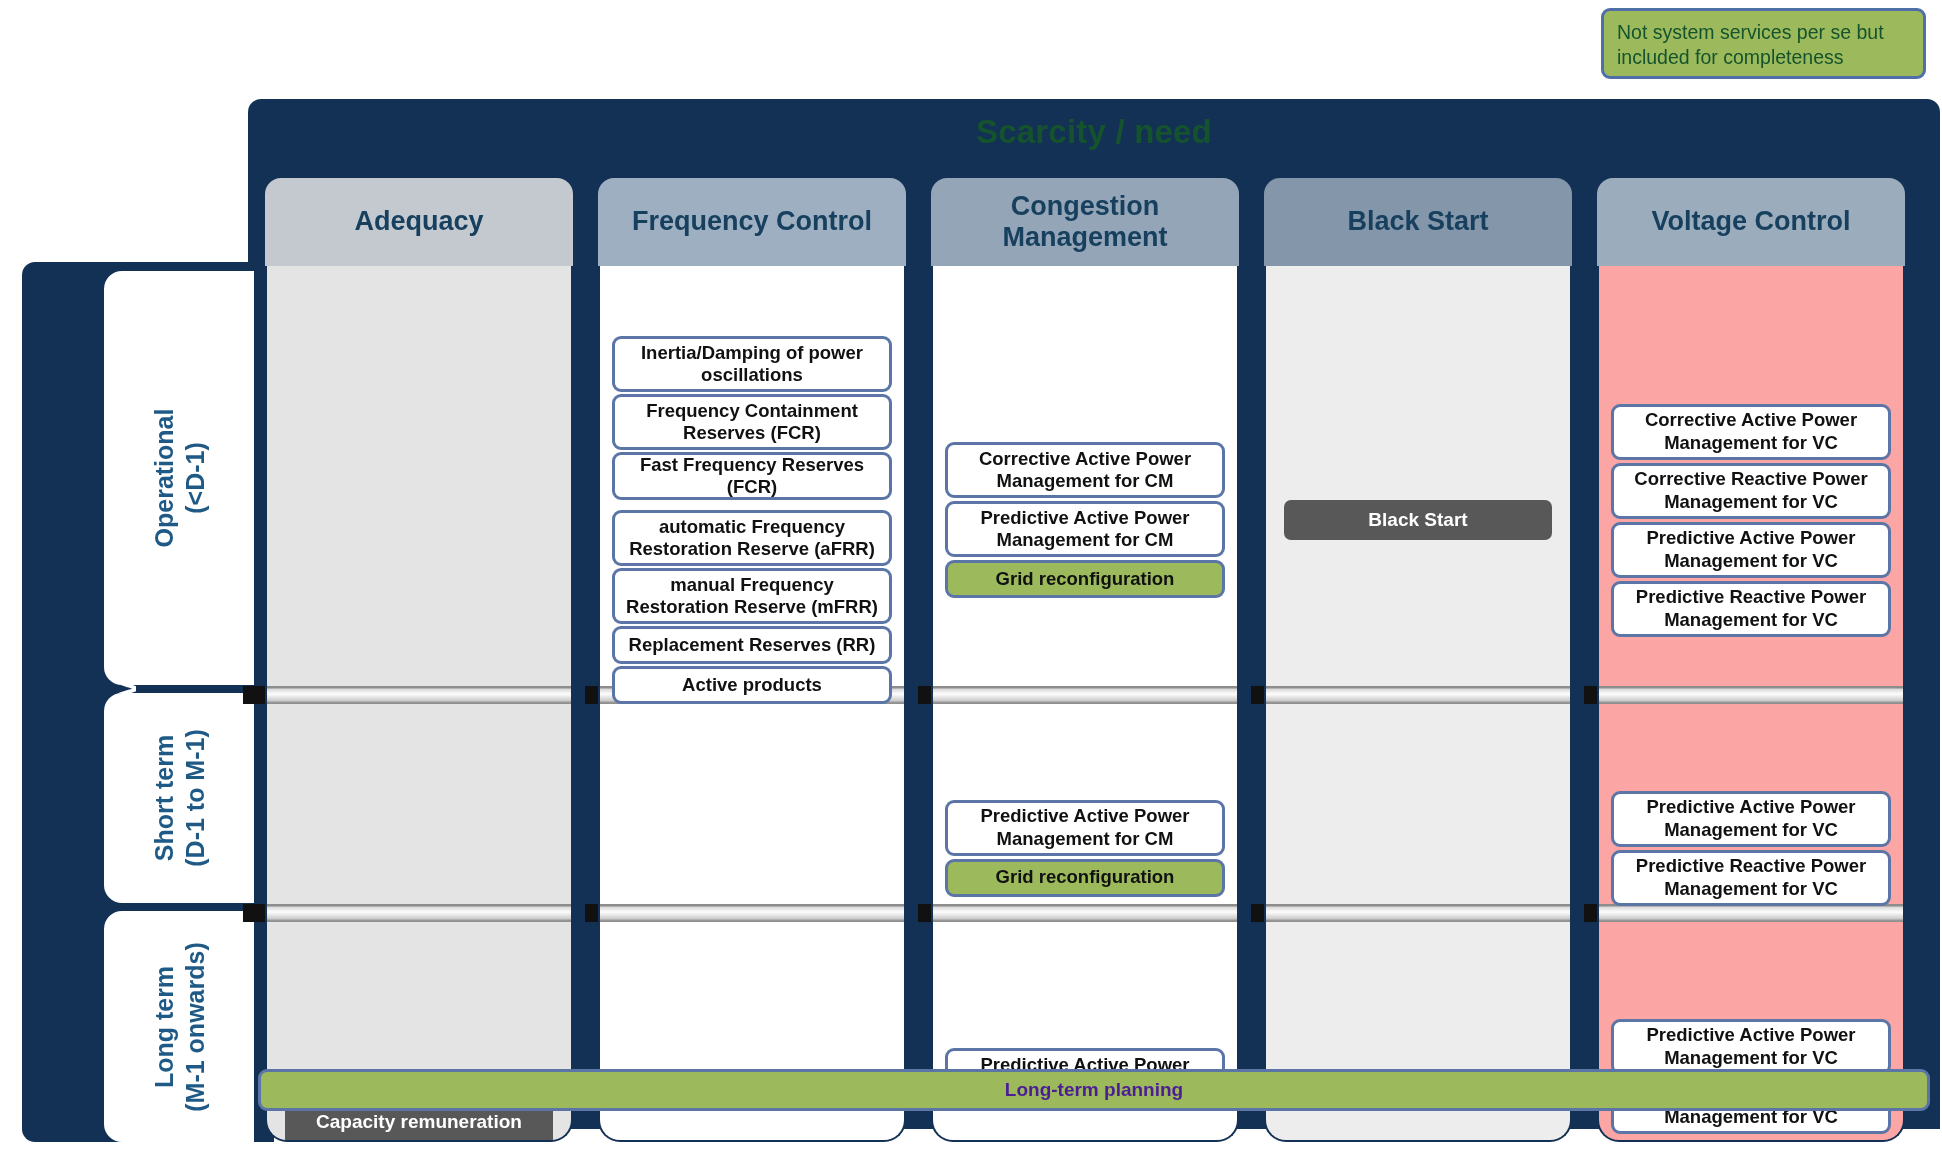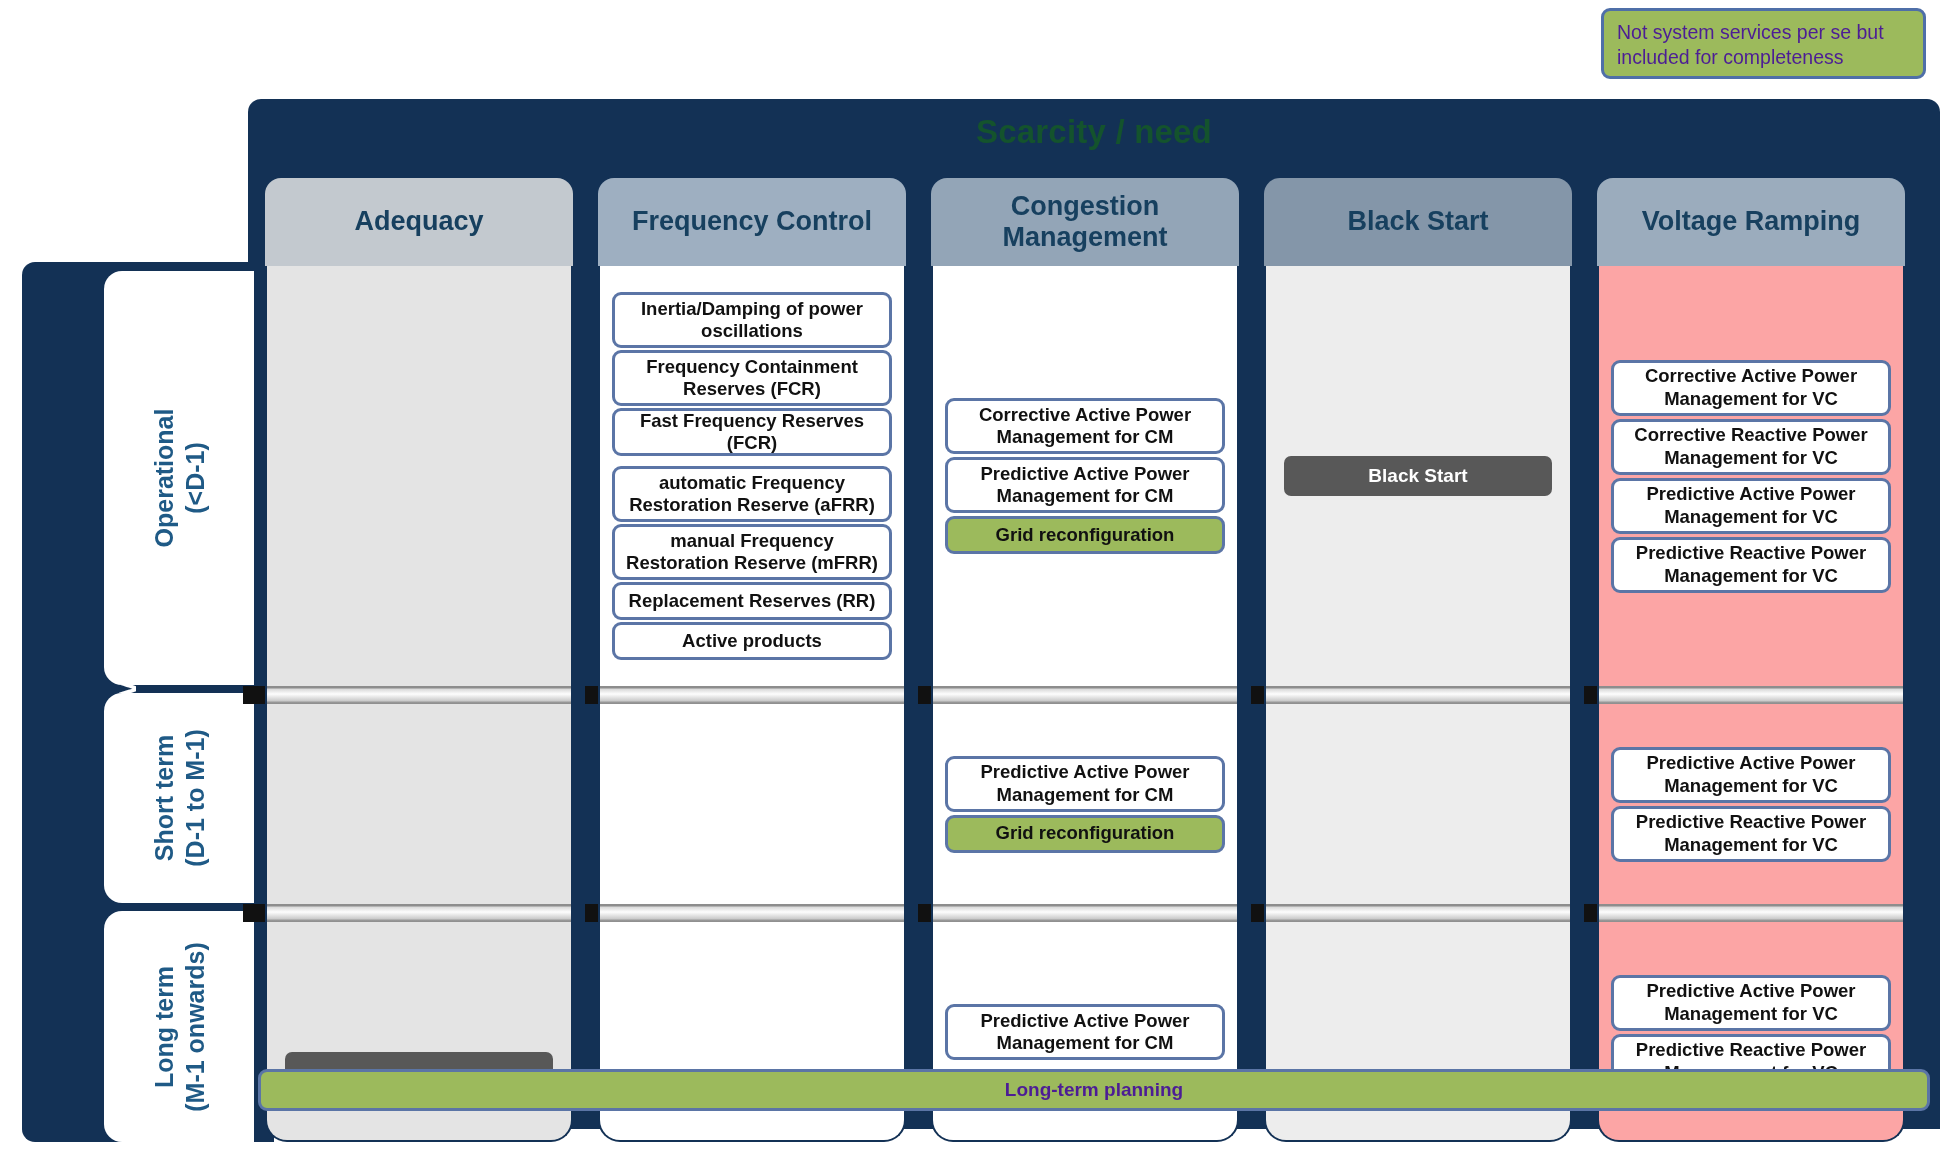--- a/index.html
+++ b/index.html
@@ -7,21 +7,21 @@
     width:1942px;height:1167px;position:relative;overflow:hidden;
     font-family:"Liberation Sans", sans-serif;
     -webkit-font-smoothing:antialiased;
   }
 
   
   #legend-note{
     position:absolute; left:1601px; top:8px; width:325px; height:71px;
     background:#9CBA5C; border:3px solid #4F6FA8; border-radius:9px;
     box-sizing:border-box; padding:9px 13px;
-    font-size:19.5px; line-height:1.27; color:#4c1d95; font-weight:400;
+    font-size:19.5px; line-height:1.27; color:#14532d; font-weight:400;
   }
 
   
   #scarcity-frame{
     position:absolute; left:248px; top:99px; width:1692px; height:1030px;
     background:#133155; border-radius:13px 13px 0 0;
   }
   #scarcity-title{
     position:absolute; left:248px; top:113px; width:1692px; height:55px;
     text-align:center; color:#14532d; font-size:33px; font-weight:bold;
@@ -86,20 +86,21 @@
   }
 
   
   .item{
     position:absolute; box-sizing:border-box;
     border:3px solid #5B75A6; border-radius:9px;
     background:#ffffff; color:#111;
     display:flex; align-items:center; justify-content:center; text-align:center;
     font-size:18.5px; font-weight:bold; line-height:1.2;
     padding:2px 7px;
+    margin-top:44px;
   }
   .item.green{ background:#9CBA5C; }
   .item.gray{
     background:#585858; color:#ffffff; border:none; border-radius:7px;
     font-size:19px;
   }
 
   
   #long-term-planning{
     position:absolute; left:258px; top:1069px; width:1672px; height:42px;
@@ -210,21 +211,21 @@
     <div class="col-body" style="left: 1264px; width: 308px; background: rgb(237, 237, 237);">
       <div class="row-sep sep-1"></div>
       <div class="row-sep sep-2"></div>
       <div class="item gray" style="left: 18px; width: 268px; top: 190px; height: 40px;">
         <span>Black Start</span>
       </div>
     </div>
     <div class="sep-square" style="left: 1251px; top: 686px;"></div>
     <div class="sep-square" style="left: 1251px; top: 904px;"></div>
     <div class="col-header" style="left: 1597px; width: 308px; background: rgb(155, 172, 189);">
-      <span>Voltage Ramping</span>
+      <span>Voltage Control</span>
     </div>
     <div class="col-body" style="left: 1597px; width: 308px; background: #fca5a5;">
       <div class="row-sep sep-1"></div>
       <div class="row-sep sep-2"></div>
       <div class="item" style="left: 12px; width: 280px; top: 93.5px; height: 56px;">
         <span>Corrective Active Power Management for VC</span>
       </div>
       <div class="item" style="left: 12px; width: 280px; top: 152.5px; height: 56px;">
         <span>Corrective Reactive Power Management for VC</span>
       </div>

